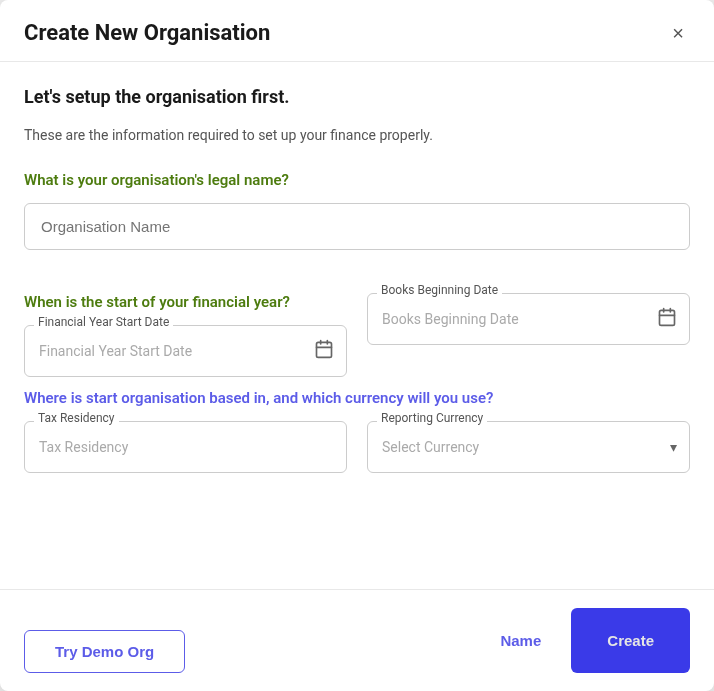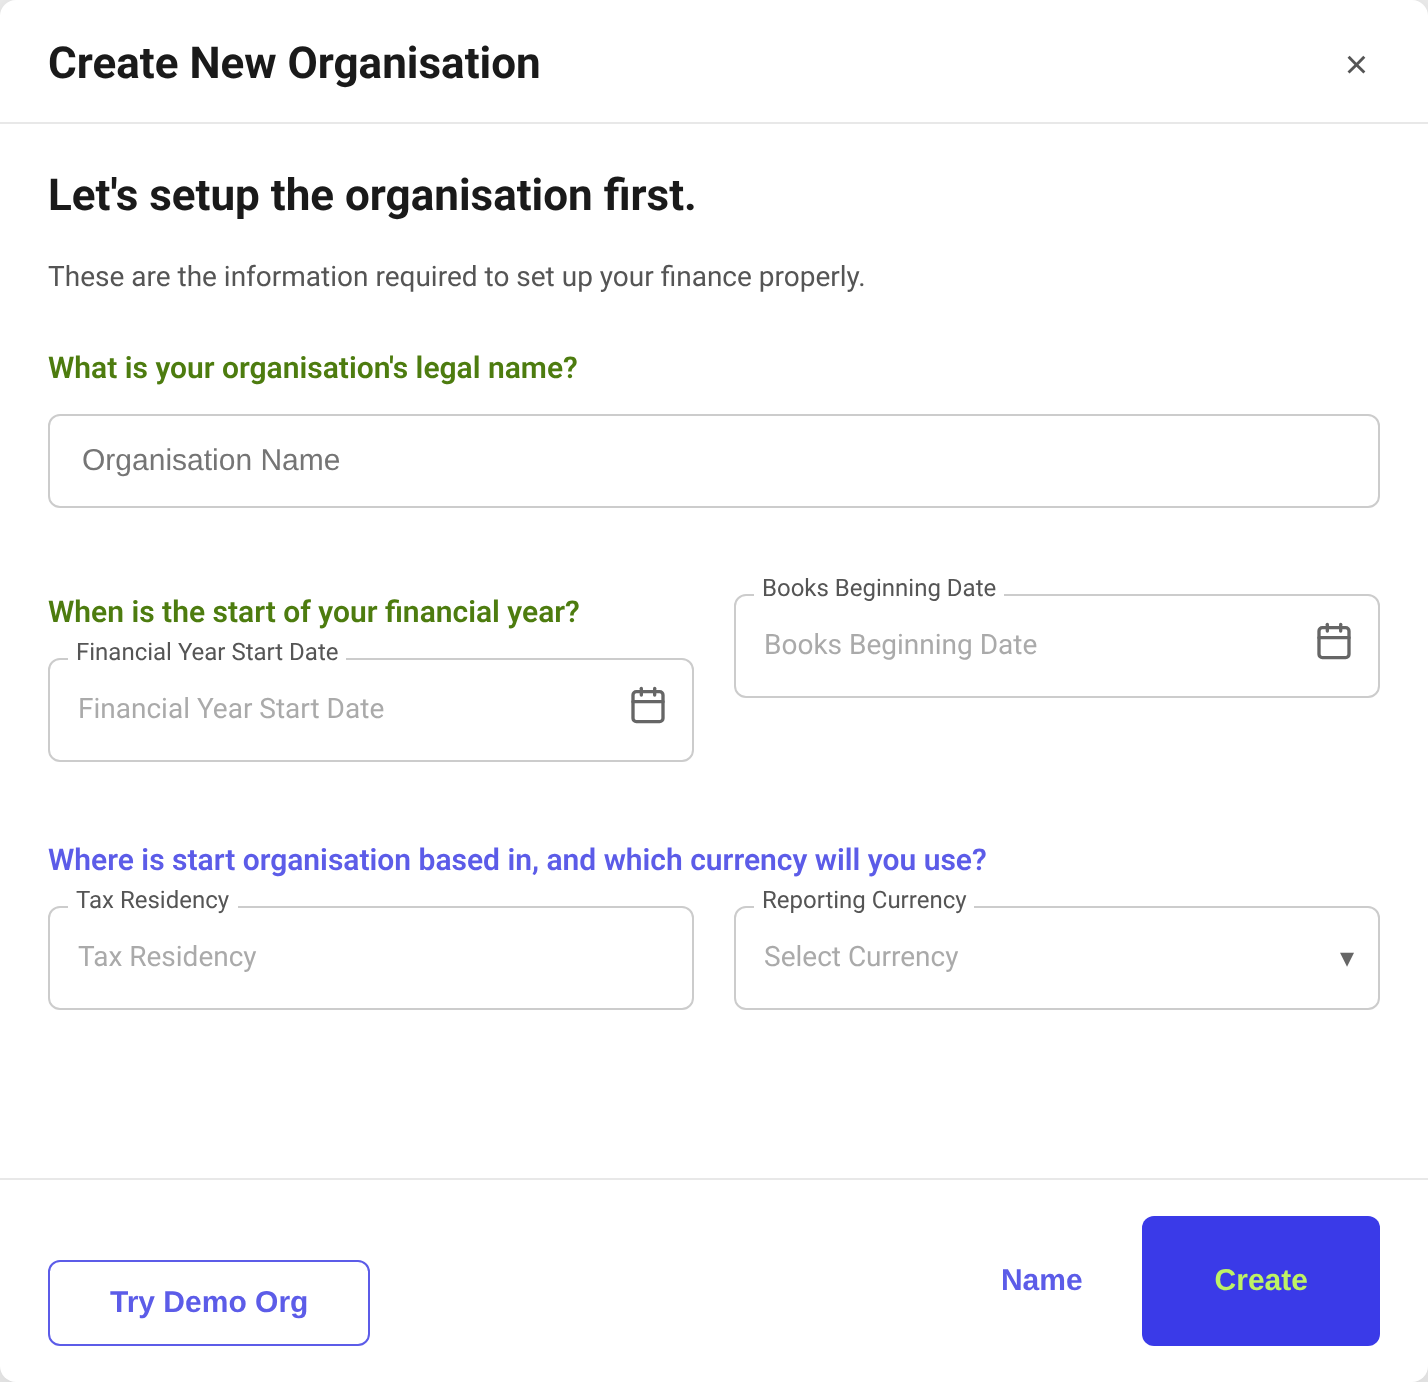--- a/index.html
+++ b/index.html
@@ -40,21 +40,21 @@
       font-size: 20px;
       color: #555;
       line-height: 1;
       padding: 2px 6px;
     }
     .modal-body {
       padding: 24px 24px 0 24px;
       flex: 1;
     }
     .setup-title {
-      font-size: 22px;
+      font-size: 18px;
       font-weight: 700;
       color: #1a1a1a;
       margin-bottom: 8px;
     }
     .setup-desc {
       font-size: 14px;
       color: #555;
       margin-bottom: 28px;
       margin-top: 20px;
     }
@@ -70,21 +70,21 @@
       border-radius: 6px;
       padding: 14px 16px;
       font-size: 15px;
       color: #333;
       outline: none;
       margin-bottom: 43px;
     }
     .two-col {
       display: flex;
       gap: 20px;
-      margin-bottom: 40px;
+      margin-bottom: 12px;
     }
     .field-group {
       flex: 1;
       position: relative;
     }
     .field-label {
       position: absolute;
       top: -10px;
       left: 10px;
       background: white;
@@ -142,21 +142,21 @@
       background: none;
       border: none;
       color: #5c5ce8;
       font-size: 15px;
       font-weight: 600;
       cursor: pointer;
       padding: 12px 20px;
     }
     .btn-create {
       background: #3a3ae8;
-      color: #bef264;
+      color: #e5e5e5;
       border: none;
       border-radius: 6px;
       font-size: 15px;
       font-weight: 600;
       padding: 24px 36px;
       cursor: pointer;
     }
     .footer-right {
       display: flex;
       align-items: center;

